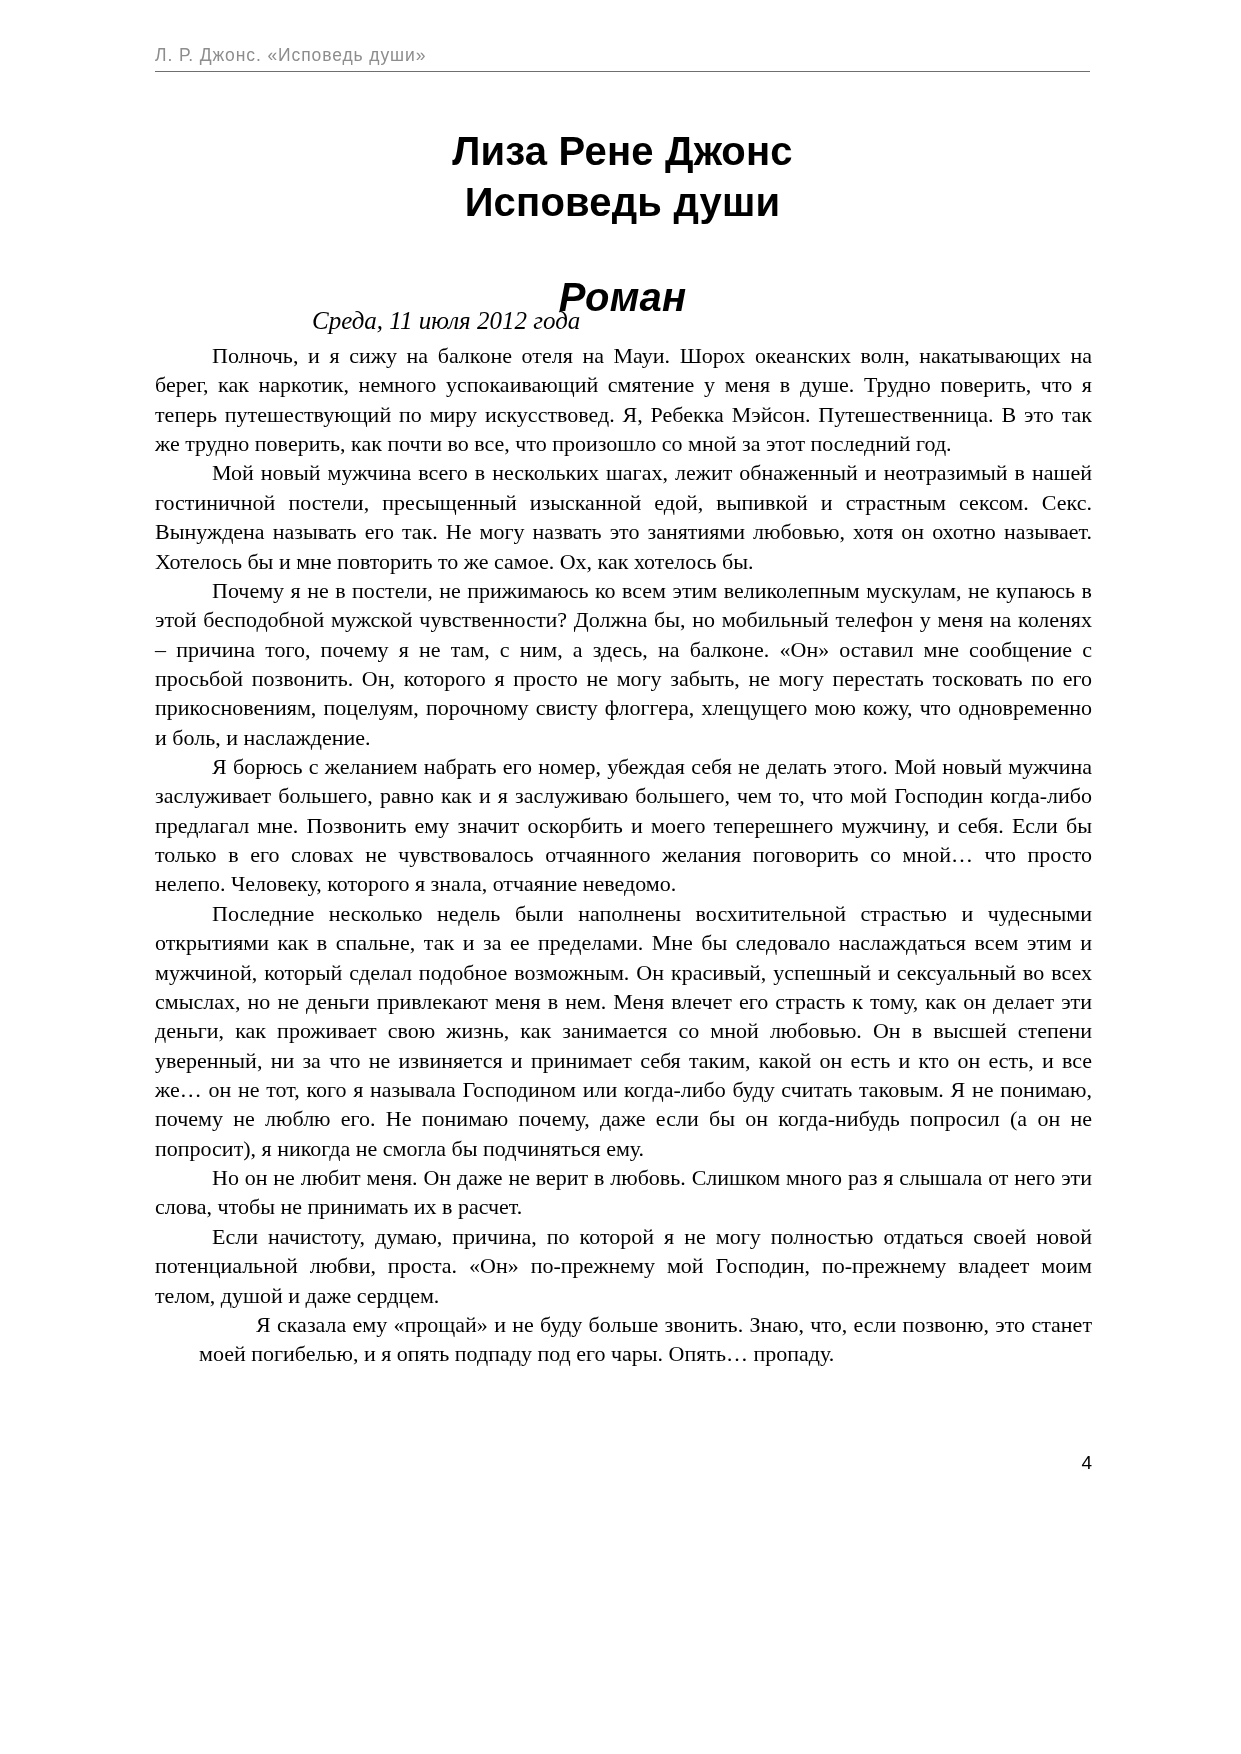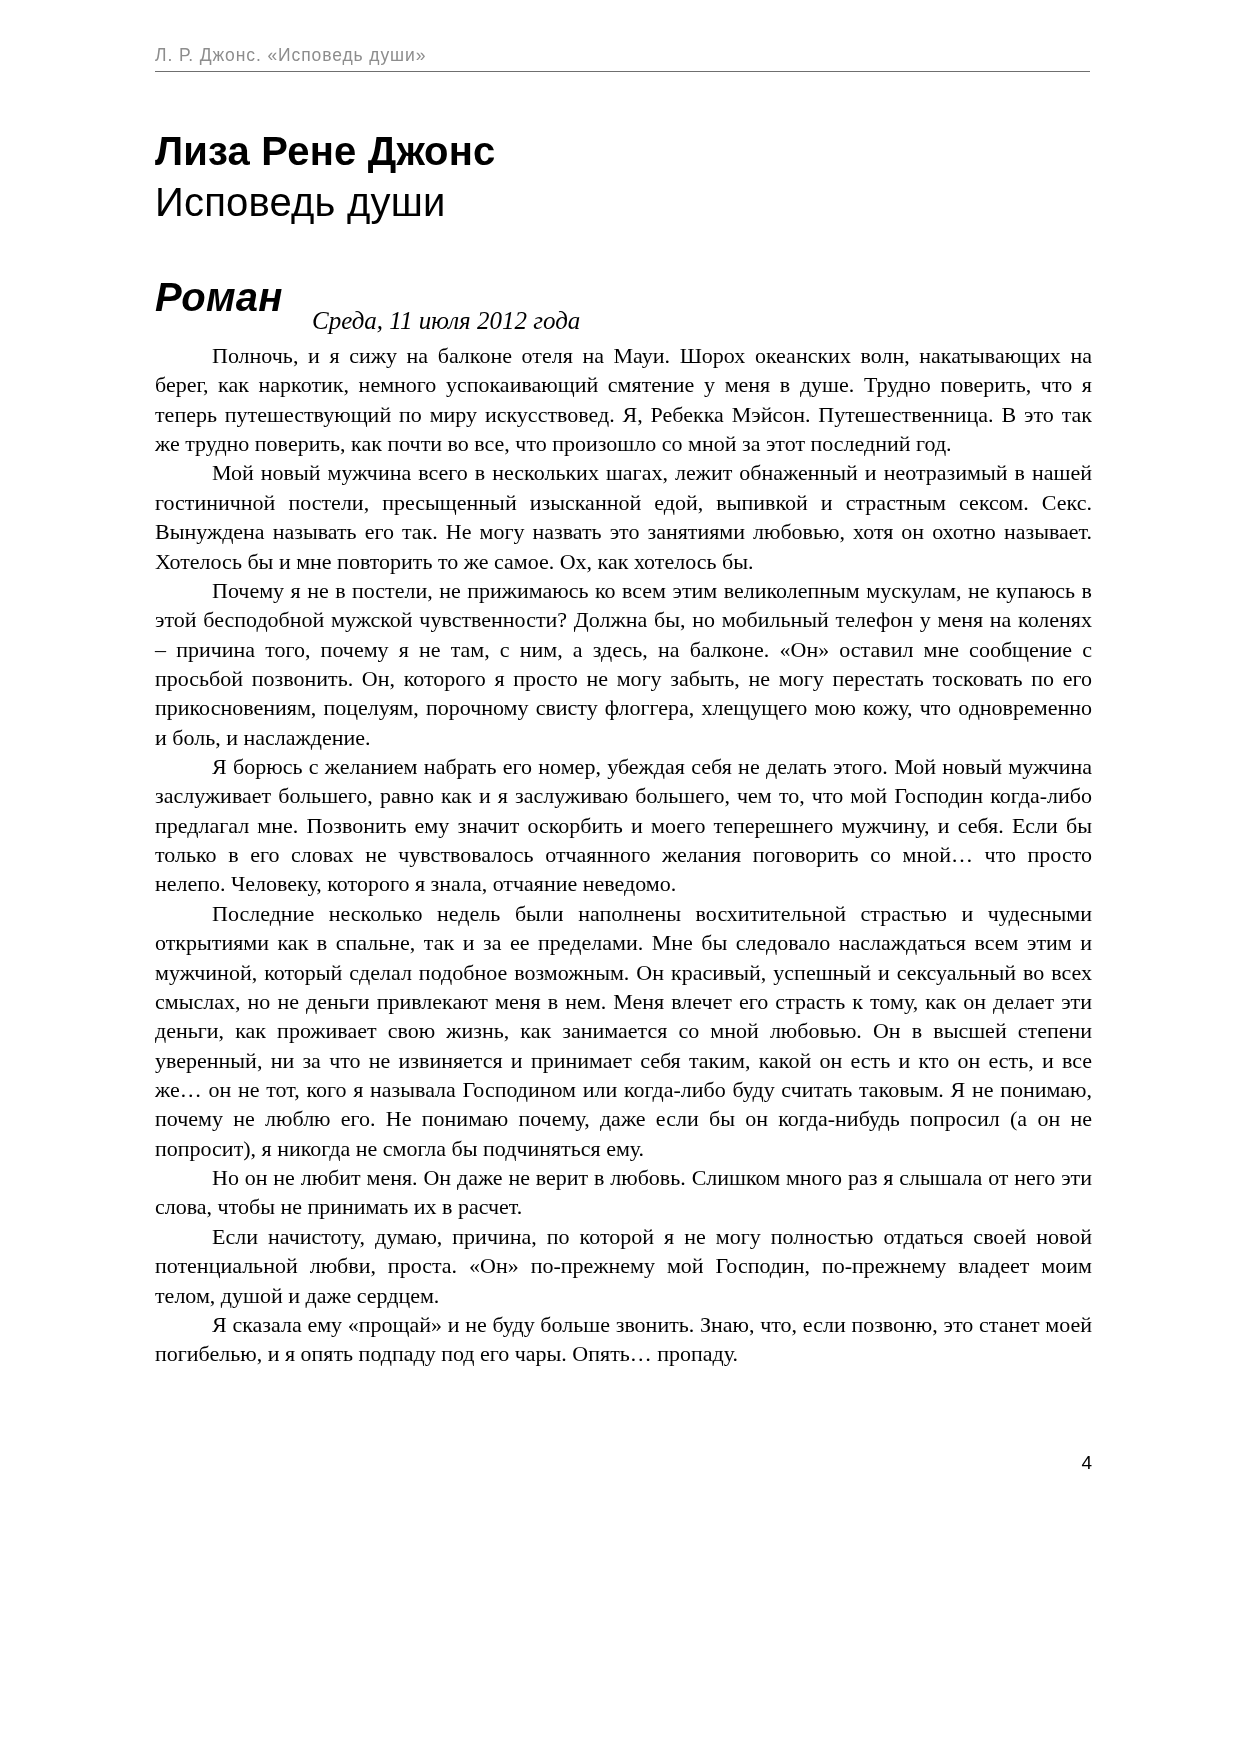--- a/index.html
+++ b/index.html
@@ -47,31 +47,32 @@
     width: 935px;
     background: #6f6f6f;
   }
 
   
   .title-block {
     position: absolute;
     left: 155px;
     top: 126px;
     width: 935px;
+    text-align: center;
     font-family: "Liberation Sans", "DejaVu Sans", sans-serif;
   }
   .title-author {
     font-size: 40px;
     font-weight: bold;
     line-height: 1.28;
     letter-spacing: 0.2px;
   }
   .title-name {
     font-size: 40px;
-    font-weight: normal;
+    font-weight: bold;
     line-height: 1.28;
     letter-spacing: 0.2px;
   }
   .title-genre {
     font-size: 40px;
     font-weight: bold;
     font-style: italic;
     line-height: 1.3;
     letter-spacing: 0.2px;
     margin-top: 43px;
@@ -97,20 +98,21 @@
     font-size: 22px;
     line-height: 1.335;
     text-align: justify;
     text-indent: 57px;
     hyphens: none;
     -webkit-hyphens: none;
     word-spacing: 0px;
   }
   p.para.last-para {
     text-align: justify;
+    margin-left: 44px;
   }
 
   
   .page-number {
     position: absolute;
     left: 0;
     top: 1452px;
     width: 1092px;
     text-align: right;
     font-family: "Liberation Sans", "DejaVu Sans", sans-serif;

